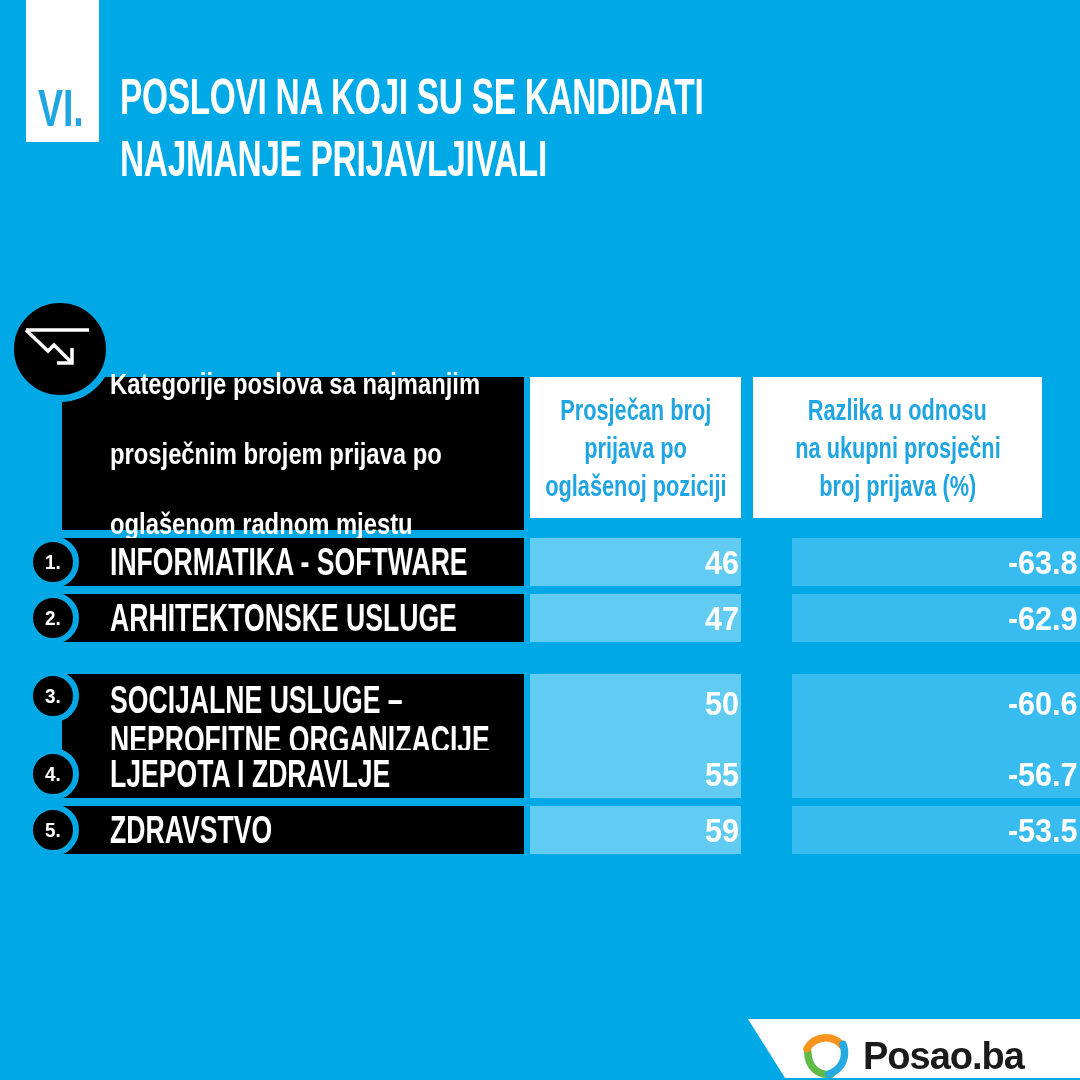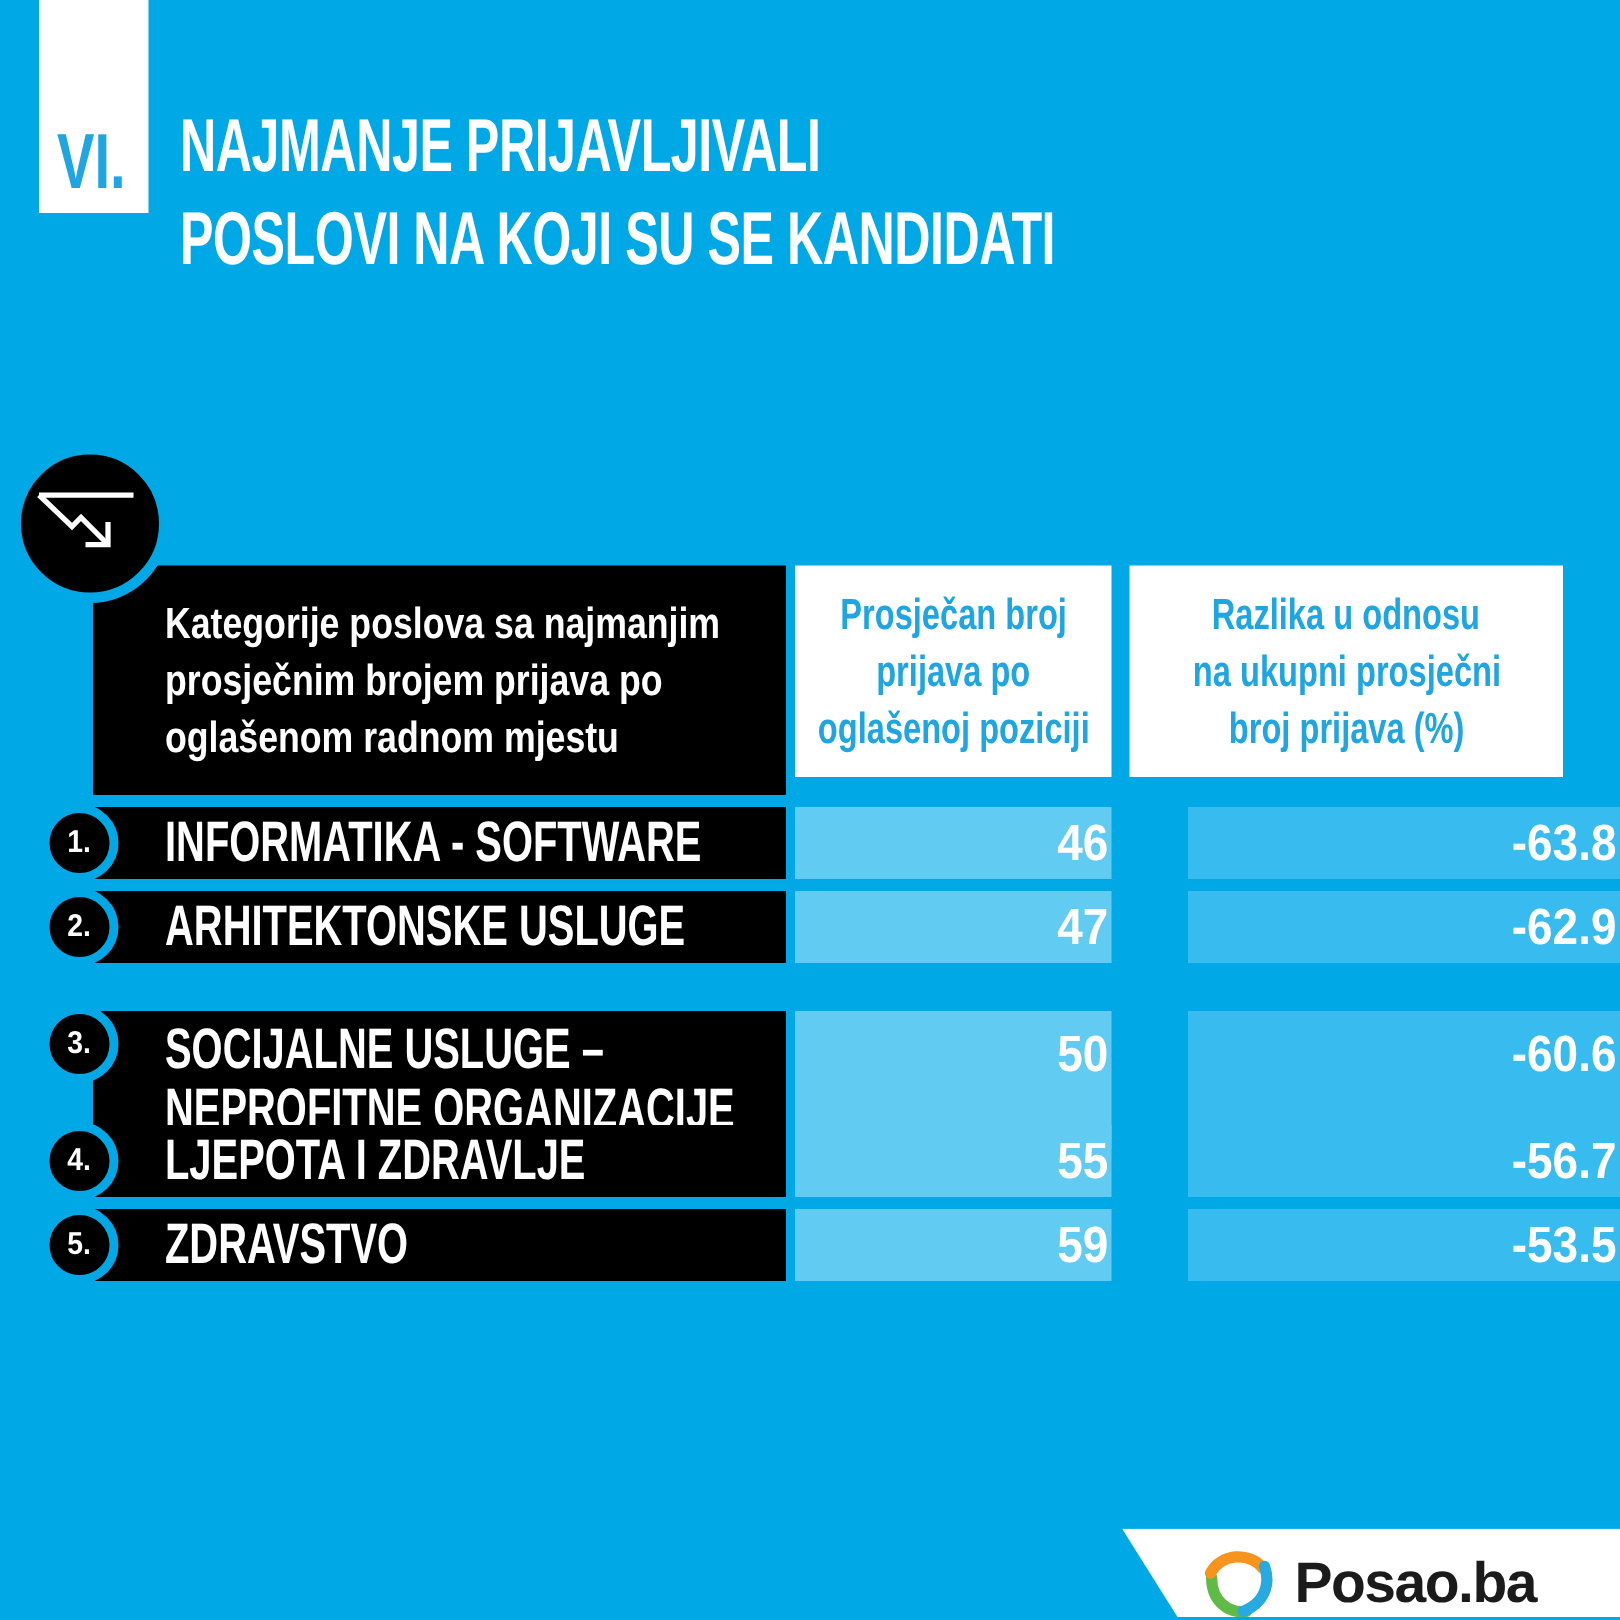--- a/index.html
+++ b/index.html
@@ -37,21 +37,21 @@
     position:absolute; left:27px; width:52px; height:52px;
     background:#000; border:6px solid #00A9E6; border-radius:50%;
     z-index:3; display:flex; align-items:center; justify-content:center;
     color:#fff; font-weight:bold; font-size:21px;
   }
   .rank span { display:inline-block; transform:scaleX(.9); }
   
   .hdr-cat {
     position:absolute; left:62px; top:377px; width:462px; height:153px;
     background:#000; color:#fff; display:flex; flex-direction:column;
-    justify-content:center; padding-left:48px;
+    justify-content:center; padding-left:48px;gap:32px;
   }
   .hdr-cat .hl {
     font-weight:bold; font-size:29px; line-height:38px; white-space:nowrap;
     display:block; transform:scaleX(.82); transform-origin:0 50%;
   }
   .hdr-white {
     position:absolute; top:377px; height:141px; background:#ffffff;
     color:#1FA5E1; display:flex; flex-direction:column; justify-content:center;
     align-items:center; text-align:center;
   }
@@ -99,22 +99,22 @@
 </head>
 <body>
 
 <div class="canvas">
 
   <div class="vi-box">
     <span>VI.</span>
   </div>
 
   <div class="title">
+    <div class="line"><span>POSLOVI NA KOJI SU SE KANDIDATI</span></div>
     <div class="line"><span>NAJMANJE PRIJAVLJIVALI</span></div>
-    <div class="line"><span>POSLOVI NA KOJI SU SE KANDIDATI</span></div>
   </div>
 
   <div class="trend-badge">
     <svg width="92" height="92" viewBox="0 0 92 92">
       <g fill="none" stroke="#ffffff" stroke-width="3.5">
         <line x1="12" y1="27" x2="75" y2="27"></line>
         <polyline points="12,27 34,48 40,42 58,60"></polyline>
         <polyline points="43,60 58,60 58,45"></polyline>
       </g>
     </svg>

